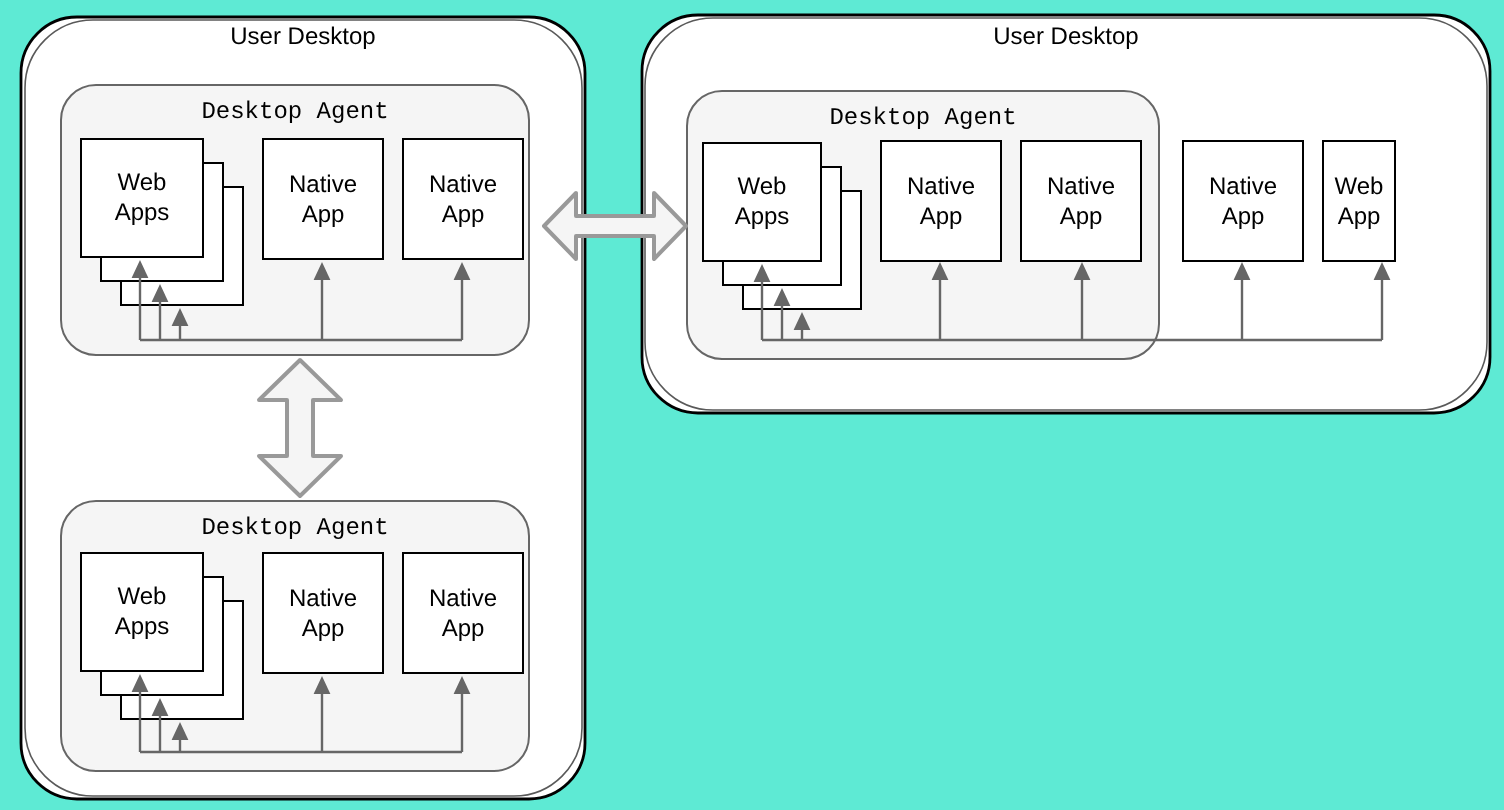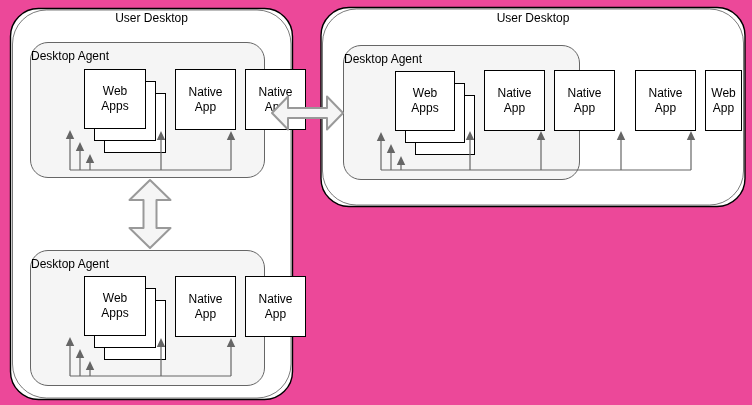--- a/index.html
+++ b/index.html
@@ -1,37 +1,37 @@
 <!DOCTYPE html>
 <html><head>
 <meta charset="utf-8">
 <style>
   html,body{margin:0;padding:0;background:#ffffff;}
   .canvas{
-    position:relative;width:752px;height:405px;background:#ec4899;
+    position:relative;width:752px;height:405px;background:#5eead4;
     font-family:"Liberation Sans",sans-serif;color:#000;overflow:hidden;
   }
   .layer{position:absolute;left:0;top:0;width:752px;height:405px;pointer-events:none;}
   .layer.under{z-index:0;}
   .layer.over{z-index:6;}
   .desktop-title{
     position:absolute;z-index:2;text-align:center;font-size:12px;line-height:14px;
   }
   .agent{
     position:absolute;z-index:1;background:#f5f5f5;border:1px solid #666666;
     border-radius:18px;box-sizing:border-box;
   }
   .agent-title{
-    position:absolute;left:0;top:6px;width:100%;text-align:left;
-    font-size:12px;line-height:14px;
+    position:absolute;left:0;top:6px;width:100%;text-align:center;
+    font-size:12px;line-height:14px;font-family:Liberation Mono, monospace;
   }
   .appbox{
     position:absolute;background:#ffffff;border:1px solid #000000;
     box-sizing:border-box;display:flex;align-items:center;justify-content:center;
-    text-align:center;font-size:12px;line-height:15px;margin-left:44px;
+    text-align:center;font-size:12px;line-height:15px;
   }
   .appbox span{display:block;width:46px;margin:0 auto;}
   .z2{z-index:2}.z3{z-index:3}.z4{z-index:4}
 </style>
 </head>
 <body>
 
 <div class="canvas">
 
   <svg class="layer under" viewBox="0 0 752 405">

